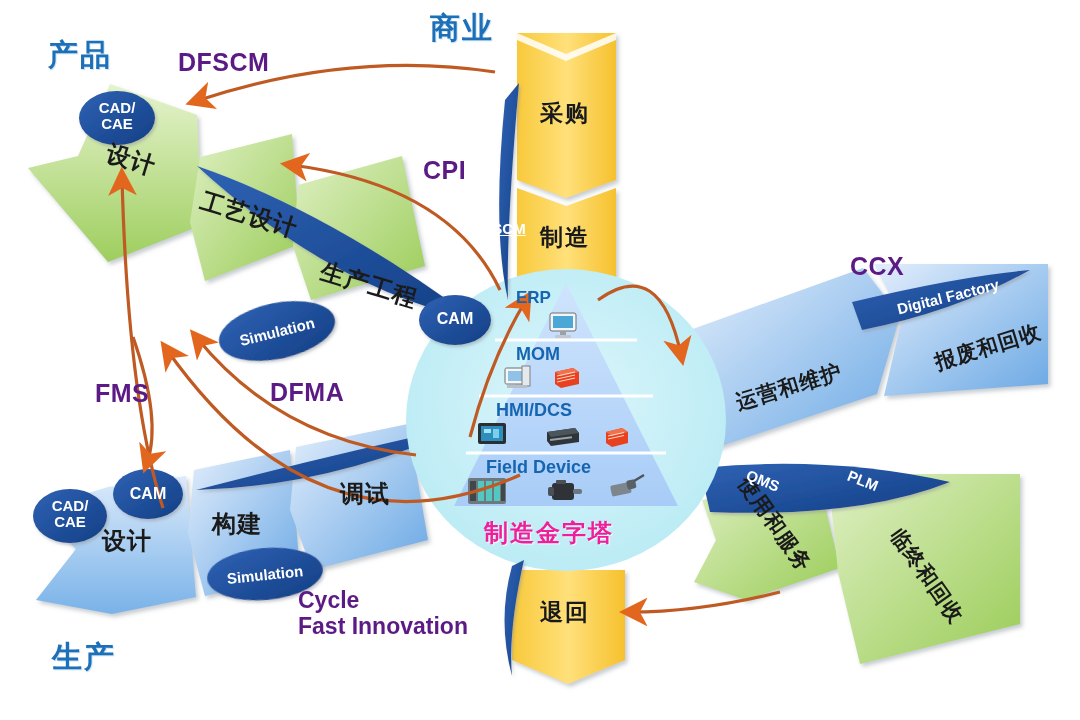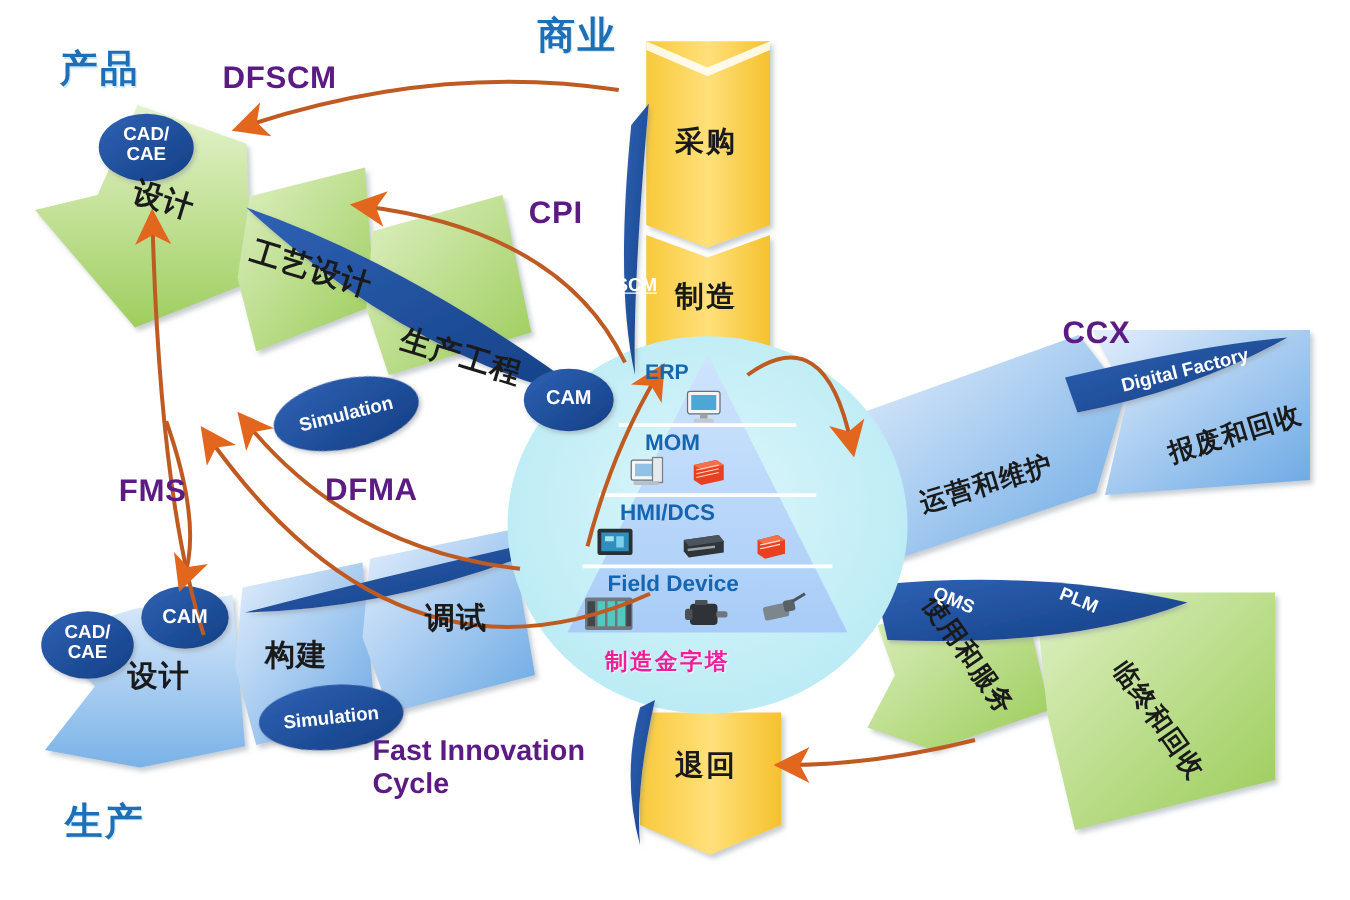--- a/index.html
+++ b/index.html
@@ -15,21 +15,21 @@
         letter-spacing:2px;
         text-shadow:1px 1px 0 #cfe6f5;}
 
   
   .acr{font-size:25px;font-weight:700;color:#5b1a84;letter-spacing:.5px;}
 
   
   .tier{position:absolute;color:#1565b0;font-weight:700;text-align:left;
         white-space:nowrap;}
 
-  .pyrtitle{position:absolute;font-size:18px;font-weight:700;color:#ef1f9b;
+  .pyrtitle{position:absolute;font-size:24px;font-weight:700;color:#ef1f9b;
             letter-spacing:2px;white-space:nowrap;
             text-shadow:1px 1px 1px rgba(255,255,255,.9);}
 
   
   .cvt{position:absolute;color:#1a1a1a;font-weight:700;white-space:nowrap;
        transform-origin:50% 50%;}
   .cvt.cn{font-size:24px;letter-spacing:1px;}
   .cvt.cn.sm{font-size:21px;}
 
   
@@ -232,25 +232,25 @@
   </g>
 </svg>
 
 <div class="lbl sect" style="left:48px;top:35px;">产品</div>
 <div class="lbl sect" style="left:430px;top:8px;">商业</div>
 <div class="lbl sect" style="left:52px;top:637px;">生产</div>
 
 <div class="lbl acr" style="left:178px;top:48px;">DFSCM</div>
 <div class="lbl acr" style="left:378px;top:156px;margin-left:45px;">CPI</div>
 <div class="lbl acr" style="left:95px;top:379px;">FMS</div>
-<div class="lbl acr" style="left:260px;top:378px;">DFMA</div>
+<div class="lbl acr" style="left:270px;top:378px;">DFMA</div>
 <div class="lbl acr" style="left:850px;top:252px;">CCX</div>
 <div class="fic" style="left:298px;top:588px;">
+  <div>Cycle</div>
   <div>Fast Innovation</div>
-  <div>Cycle</div>
 </div>
 
 <div class="cvt cn" style="left:106px;top:144px;transform:rotate(17deg);">设计</div>
 <div class="cvt cn" style="left:199px;top:199px;transform:rotate(17deg);">工艺设计</div>
 <div class="cvt cn" style="left:319px;top:269px;transform:rotate(17deg);">生产工程</div>
 
 <div class="lenst" style="left:87px;top:100px;width:60px;font-size:15px;line-height:1.08;">
   <div>CAD/</div>
   <div>CAE</div>
 </div>

